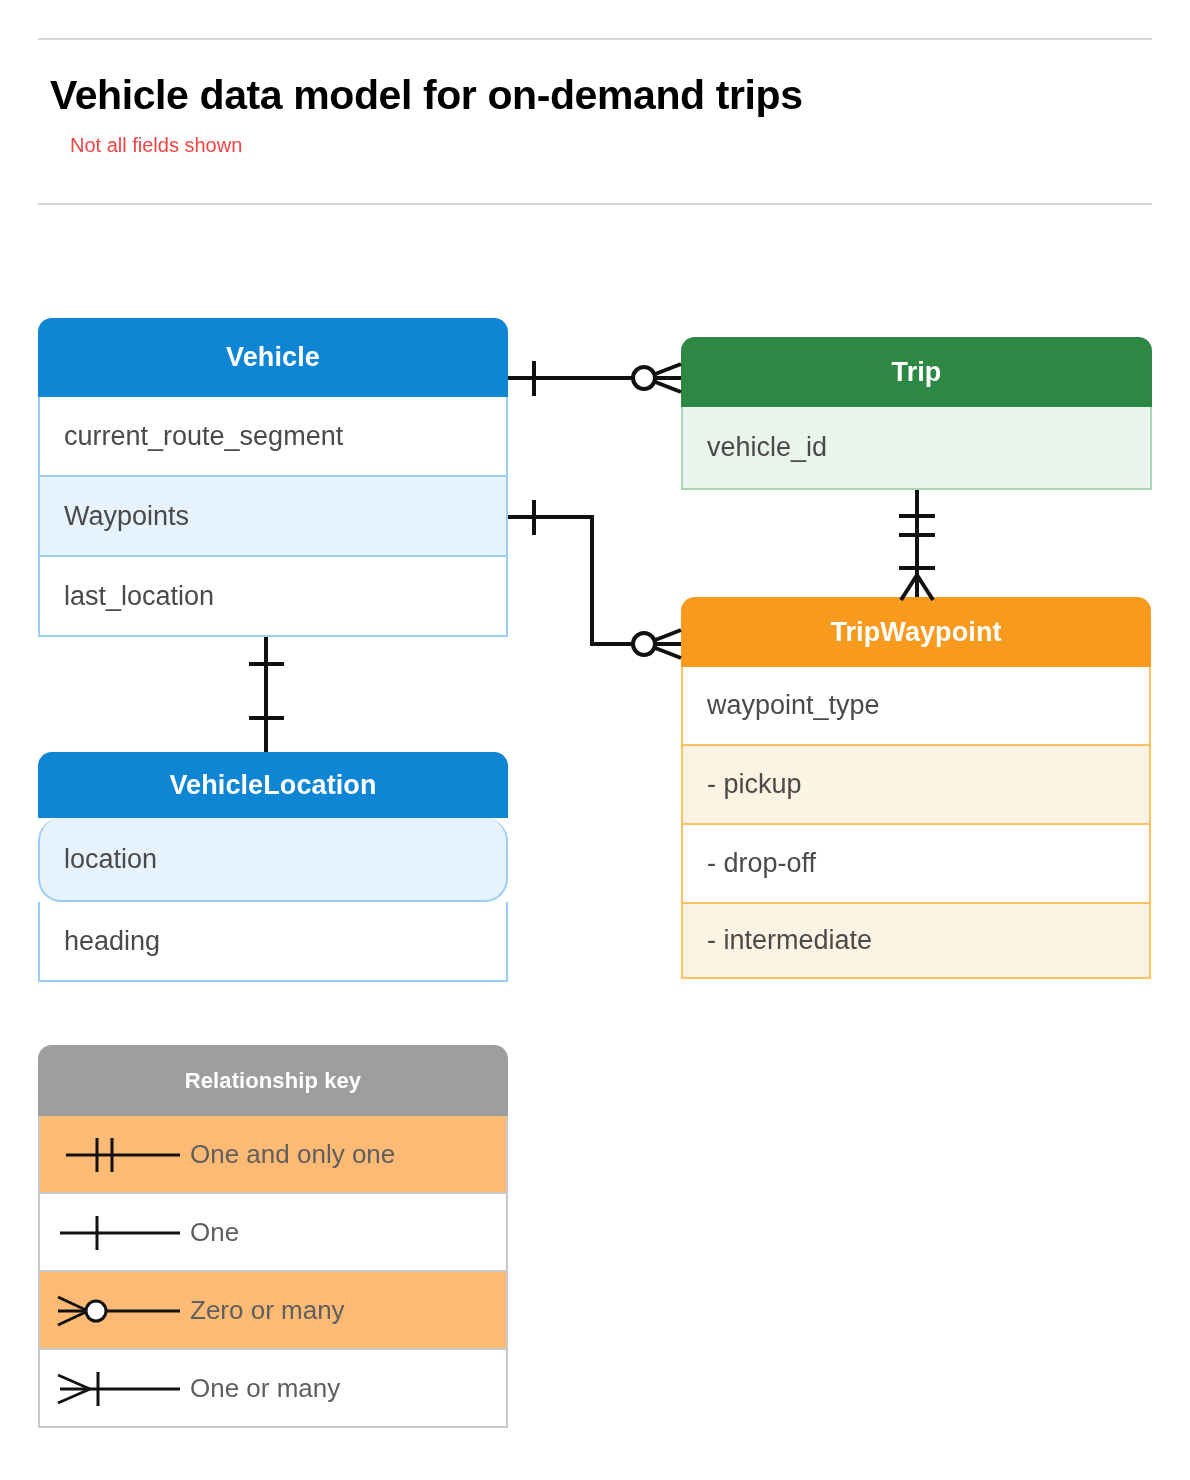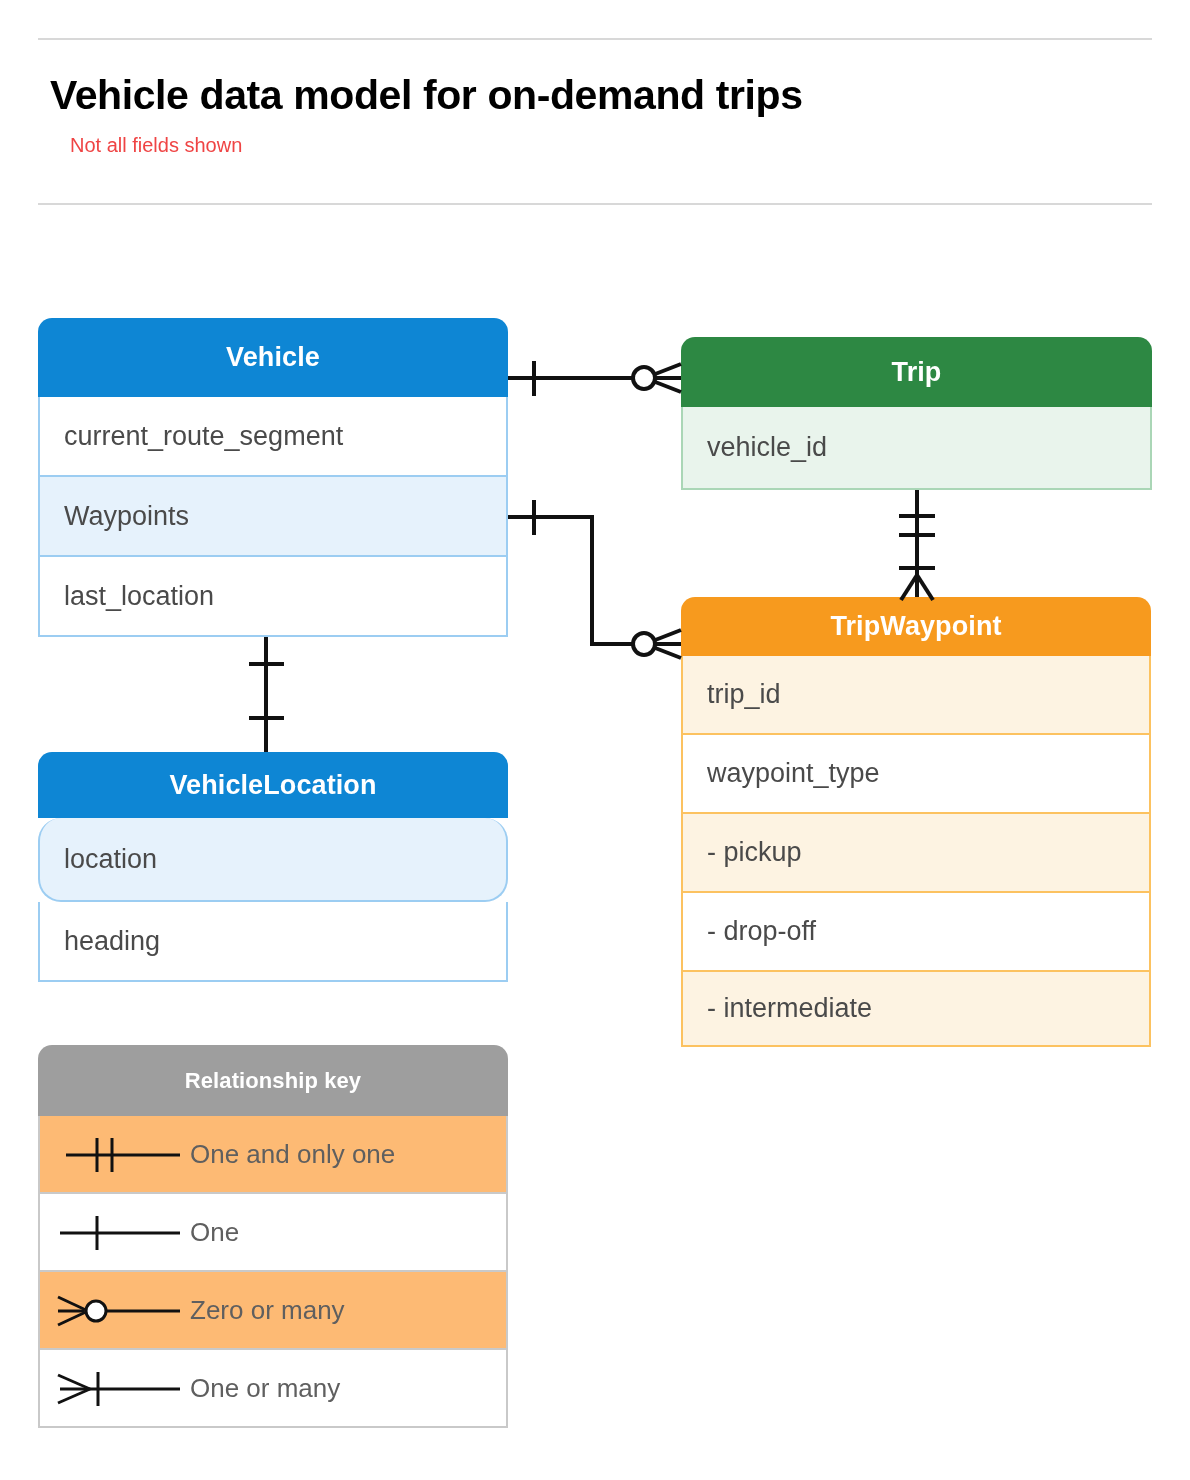--- a/index.html
+++ b/index.html
@@ -90,22 +90,21 @@
     <div class="erow first alt" style="height:84px;border-radius:23px;">location</div>
     <div class="erow" style="height:80px;">heading</div>
   </div>
 
   <div class="entity theme-green" style="left:681px;top:337px;width:471px;">
     <div class="ehead" style="height:70px;">Trip</div>
     <div class="erow first alt" style="height:83px;">vehicle_id</div>
   </div>
 
   <div class="entity theme-orange" style="left:681px;top:597px;width:470px;">
-    <div class="ehead" style="height:59px;">TripWaypoint</div>
-    <div class="erow first alt" style="height:79px;">trip_id</div>
+    <div class="ehead" style="height:70px;">TripWaypoint</div>
     <div class="erow" style="height:79px;">waypoint_type</div>
     <div class="erow alt" style="height:79px;">-  pickup</div>
     <div class="erow" style="height:79px;">-  drop-off</div>
     <div class="erow alt" style="height:75px;">-  intermediate</div>
   </div>
 
   <div class="entity theme-grey" style="left:38px;top:1045px;width:470px;">
     <div class="ehead" style="height:71px;">Relationship key</div>
 
     <div class="erow first alt" style="height:78px;">

